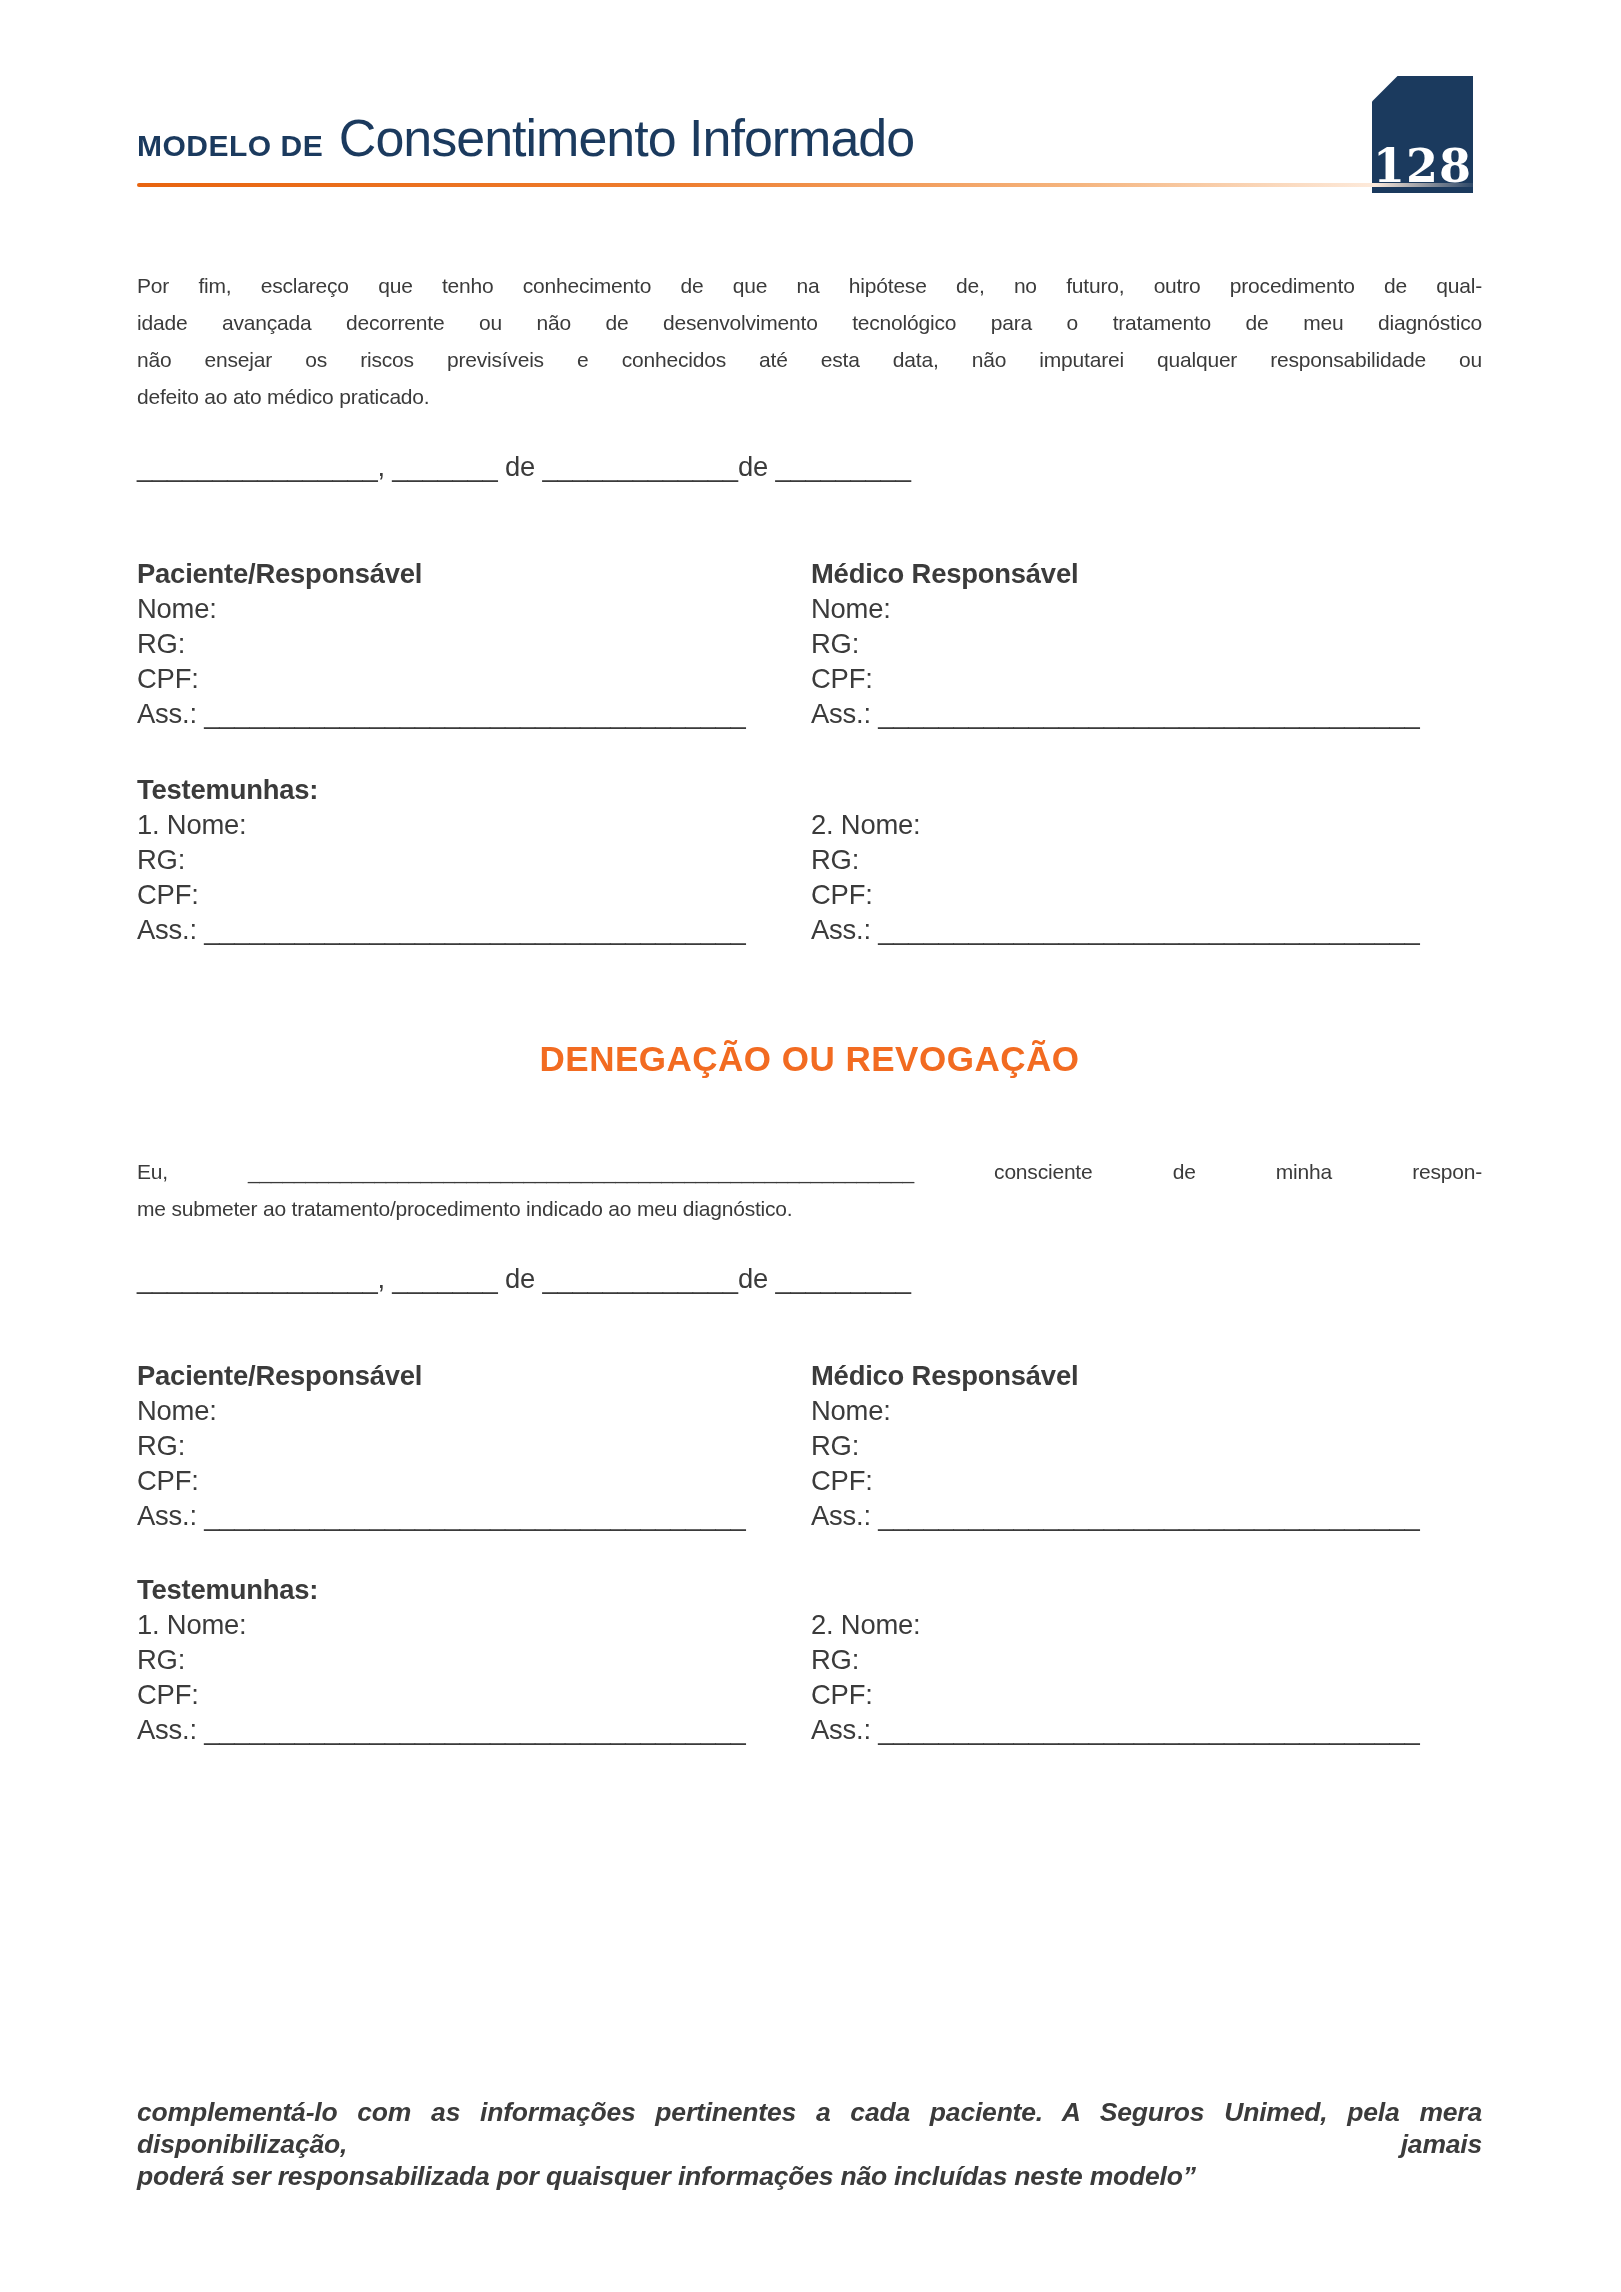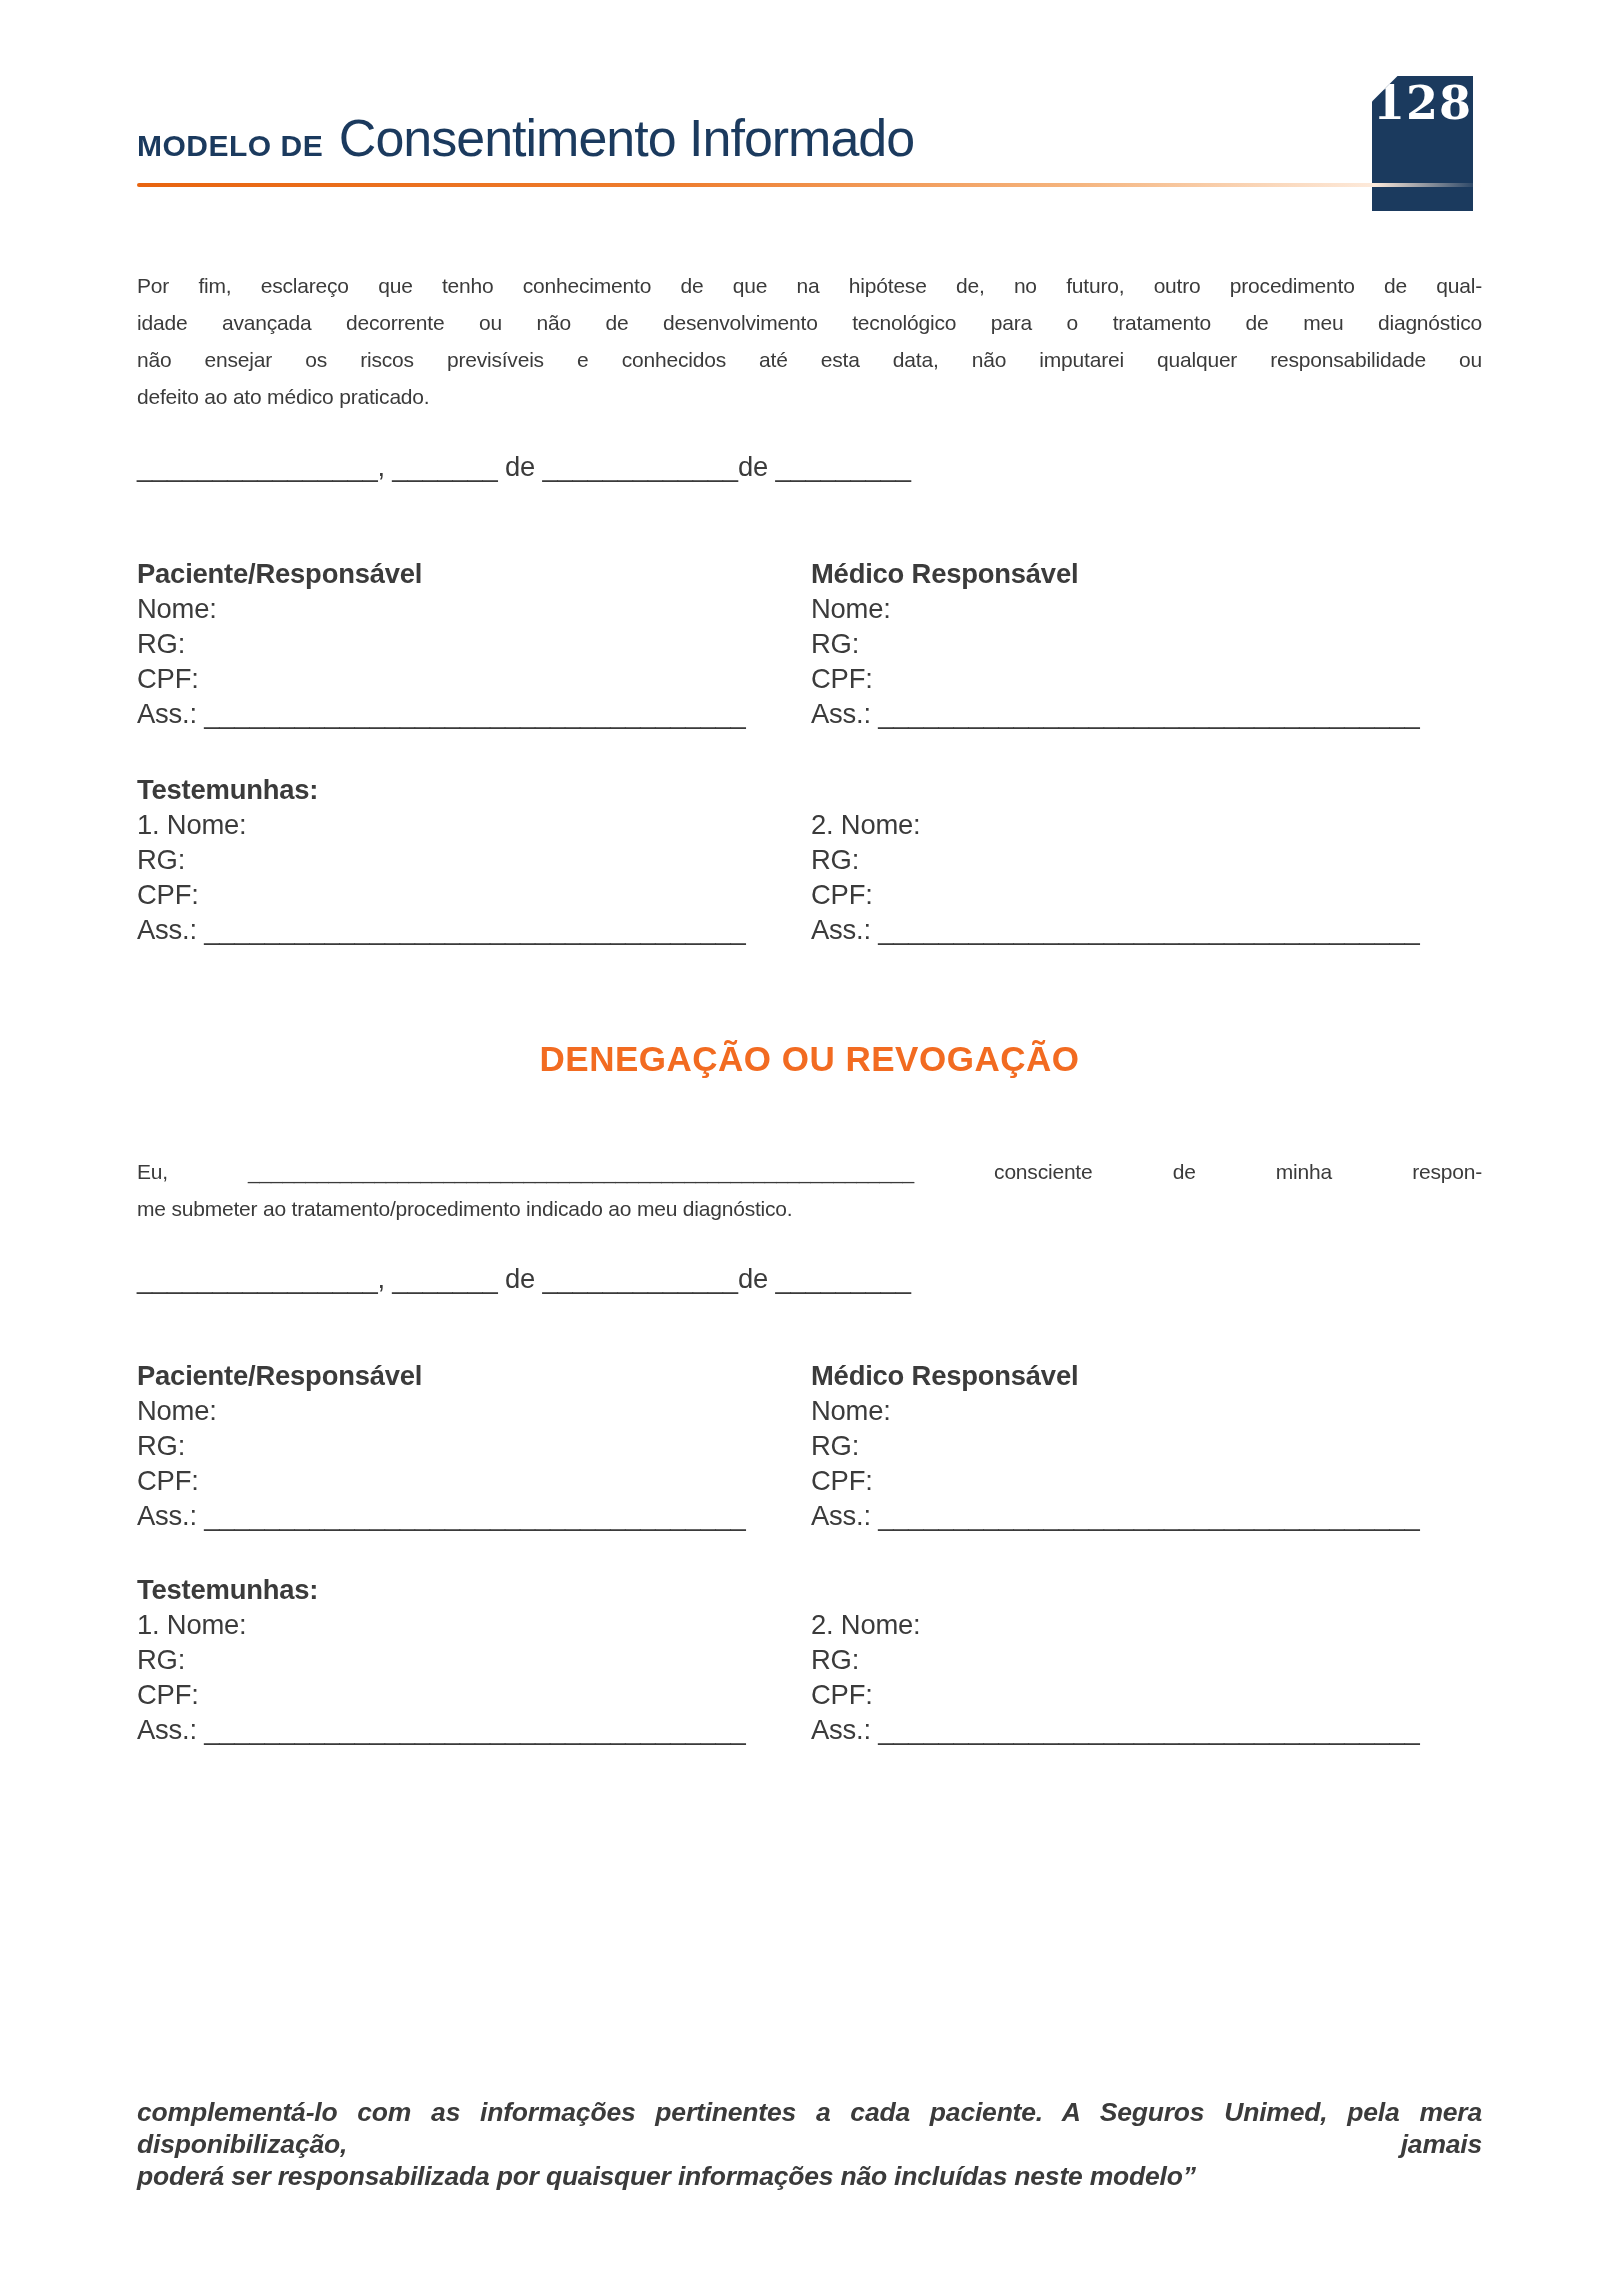--- a/index.html
+++ b/index.html
@@ -28,24 +28,24 @@
     font-size:30px;font-weight:bold;color:var(--navy);letter-spacing:0.5px;
   }
   .title{
     font-size:52px;font-weight:400;color:var(--navy);letter-spacing:-1px;line-height:65px;
   }
   .rule{
     height:3.9px;margin-top:11.8px;border-radius:2px;
     background:linear-gradient(to right,#e8640f 0%,#ee7d2e 40%,#f5b57f 70%,#fdeadb 92%,rgba(255,255,255,0) 100%);
   }
   .page-number-box{
-    position:absolute;left:1372px;top:76px;width:101px;height:135px;
+    position:absolute;left:1372px;top:76px;width:101px;height:117px;
     background:var(--navy);
     clip-path:polygon(25.5px 0,100% 0,100% 100%,0 100%,0 25.5px);
-    display:flex;align-items:flex-start;justify-content:center;
+    display:flex;align-items:flex-end;justify-content:center;
   }
   .page-number-box span{
     font-family:"DejaVu Serif",serif;font-weight:bold;
     font-size:46px;color:#ffffff;letter-spacing:1px;
   }
   
   .para{font-size:21px;letter-spacing:-0.2px;}
   .para .line{line-height:37px;}
   .just{text-align:justify;text-align-last:justify;}
   .para1{margin-top:80px;}

